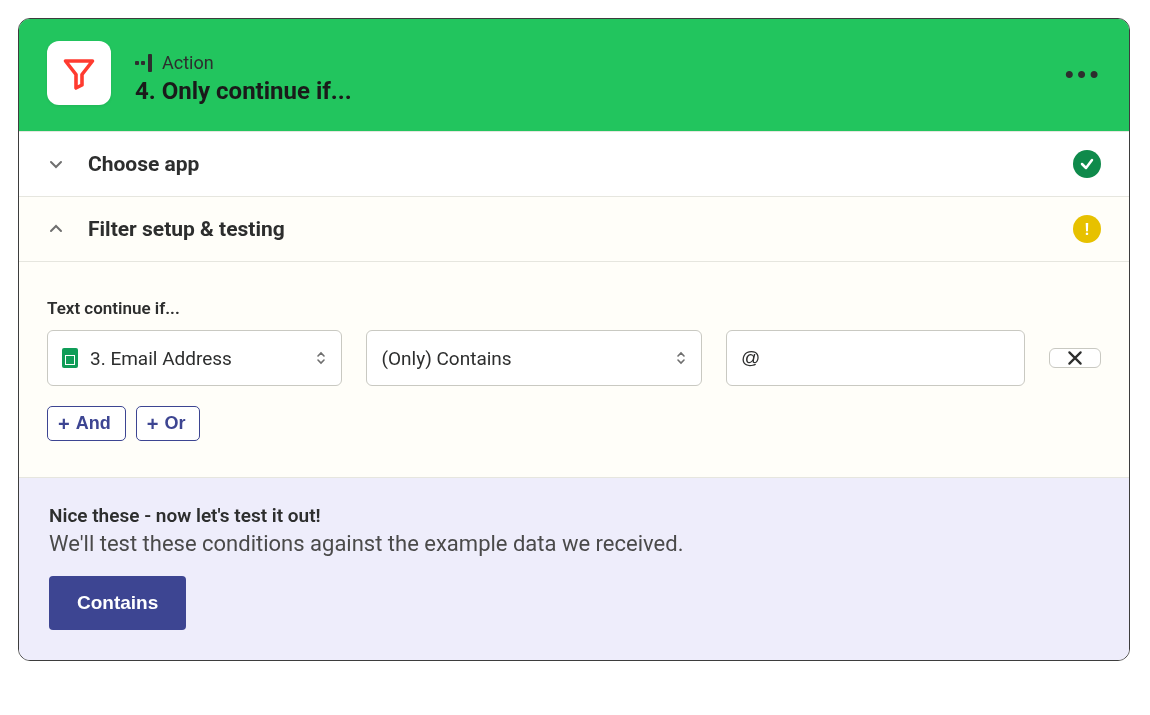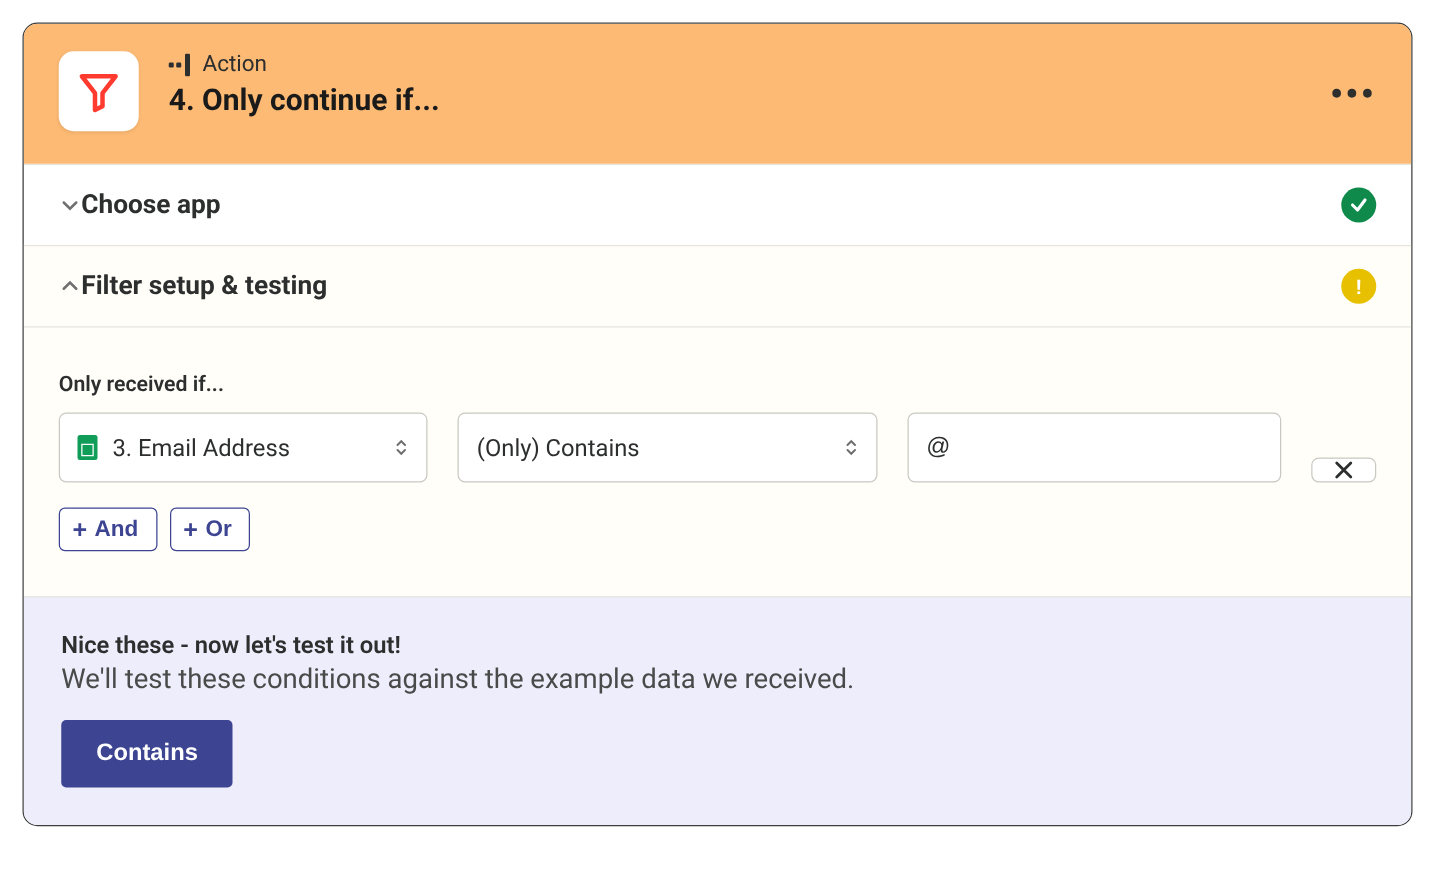--- a/index.html
+++ b/index.html
@@ -1,43 +1,43 @@
 <!DOCTYPE html>
 <html><head>
   <meta charset="utf-8">
   <style>
     * { box-sizing: border-box; margin: 0; padding: 0; }
     body { font-family: -apple-system, BlinkMacSystemFont, "Segoe UI", Roboto, Helvetica, Arial, sans-serif; background: #fff; padding: 18px; color: #2d2e2e; }
     .card { width: 1112px; border: 1.5px solid #3d3d3d; border-radius: 12px; overflow: hidden; background: #fff; }
 
     
-    .card-header { display: flex; align-items: flex-start; padding: 22px 28px 26px 28px; background: #fdba74; position: relative; }
+    .card-header { display: flex; align-items: flex-end; padding: 22px 28px 26px 28px; background: #22c55e; position: relative; }
     .app-icon-box { width: 64px; height: 64px; background: #fff; border-radius: 12px; display: flex; align-items: center; justify-content: center; box-shadow: 0 1px 3px rgba(0,0,0,0.08); }
     .title-block { margin-left: 24px; }
     .title-row { display: flex; align-items: center; gap: 10px; }
     .subtitle { font-size: 18px; color: #2d2e2e; }
     .main-title { font-size: 24px; font-weight: 700; color: #1a1a1a; margin-top: 4px; }
     .header-actions { position: absolute; right: 28px; top: 50%; transform: translateY(-50%); }
     .dots { font-size: 28px; letter-spacing: 2px; font-weight: 900; cursor: pointer; }
 
     
     .section { border-top: 1px solid #e6e6df; padding: 0 28px; }
     .section-row { display: flex; align-items: center; justify-content: space-between; height: 64px; cursor: pointer; }
-    .section-left { display: flex; align-items: center; gap: 0; }
+    .section-left { display: flex; align-items: center; gap: 23px; }
     .section-title { font-size: 21px; font-weight: 700; color: #2d2e2e; }
     .chev { width: 18px; height: 18px; display: inline-flex; align-items: center; justify-content: center; color: #6f6f6f; }
 
     .status-circle { width: 28px; height: 28px; border-radius: 50%; display: flex; align-items: center; justify-content: center; font-weight: 700; font-size: 16px; }
     .status-ok { background: #0f8a4b; color: #fff; }
     .status-warn { background: #e7c100; color: #fff; }
 
     
     .filter-body { background: #fffef9; padding: 12px 28px 36px 28px; border-top: 1px solid #e6e6df; }
     .filter-label { font-size: 17px; font-weight: 600; color: #2d2e2e; margin-bottom: 12px; margin-top: 24px; }
-    .cond-row { display: flex; gap: 24px; align-items: flex-end; }
+    .cond-row { display: flex; gap: 24px; align-items: center; }
     .sel { border: 1px solid #c9c9c2; border-radius: 6px; background: #fff; display: flex; align-items: center; padding: 0 14px; height: 56px; font-size: 19px; position: relative; cursor: pointer; }
     .sel-field { width: 308px; }
     .sel-op { width: 350px; }
     .sel-val { width: 312px; }
     .sel input { border: none; outline: none; font-size: 19px; width: 100%; background: transparent; color: #2d2e2e; }
     .updown { margin-left: auto; color: #6f6f6f; display: inline-flex; }
     .sheets-icon { width: 16px; height: 20px; background: #0f9d58; border-radius: 2px; margin-right: 12px; position: relative; flex-shrink: 0; }
     .sheets-icon::after { content: ""; position: absolute; top: 7px; left: 3px; right: 3px; bottom: 3px; border: 1px solid #fff; }
     .remove-btn { width: 54px; border: 1px solid #c9c9c2; border-radius: 6px; background: #fff; display: flex; align-items: center; justify-content: center; cursor: pointer; }
     .remove-btn svg { width: 18px; height: 18px; }
@@ -112,21 +112,21 @@
               <path d="M3 10 L8 5 L13 10" stroke="#6f6f6f" stroke-width="2" fill="none" stroke-linecap="round"></path>
             </svg>
         </span>
         <span class="section-title">Filter setup &amp; testing</span>
       </div>
       <div class="status-circle status-warn">!</div>
     </div>
   </div>
 
   <div class="filter-body">
-    <div class="filter-label">Only received if...</div>
+    <div class="filter-label">Text continue if...</div>
     <div class="cond-row">
       <div class="sel sel-field">
         <span class="sheets-icon"></span>
         <span>3. Email Address</span>
         <span class="updown">
           <svg width="12" height="18" viewBox="0 0 12 18">
               <path d="M3 7 L6 4 L9 7 M3 11 L6 14 L9 11" stroke="#6f6f6f" stroke-width="1.6" fill="none" stroke-linecap="round"></path>
             </svg>
         </span>
       </div>

